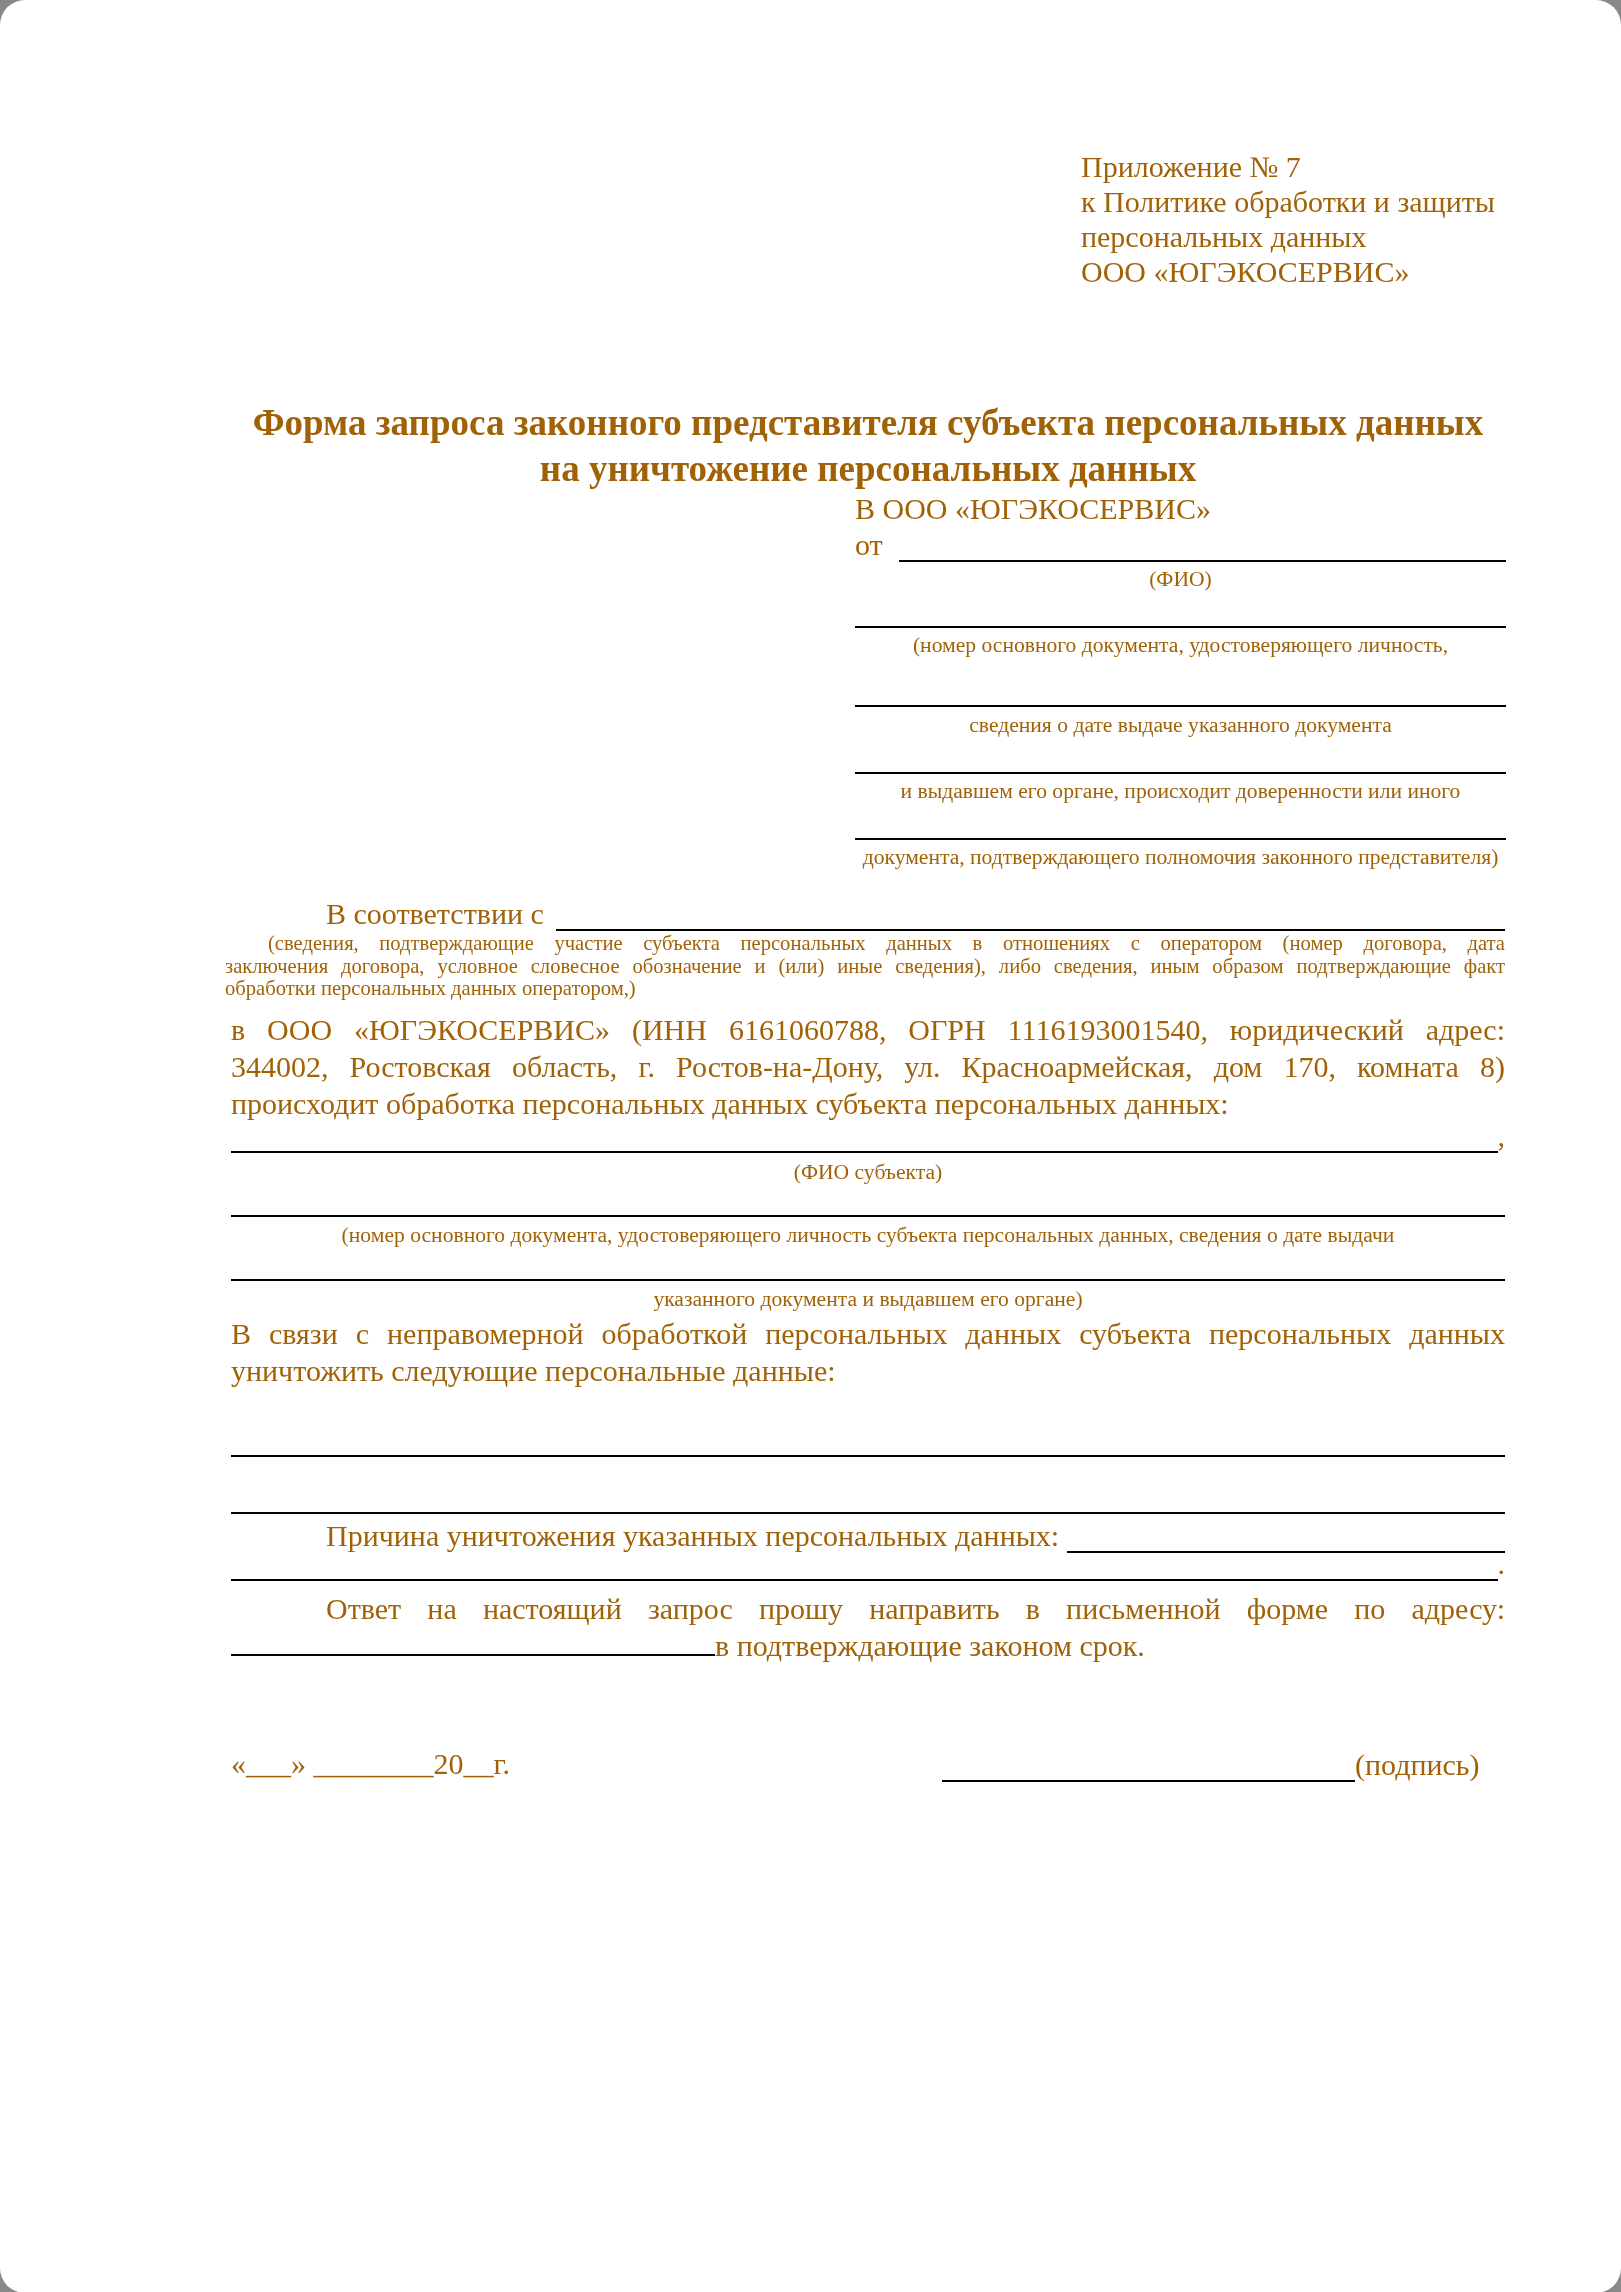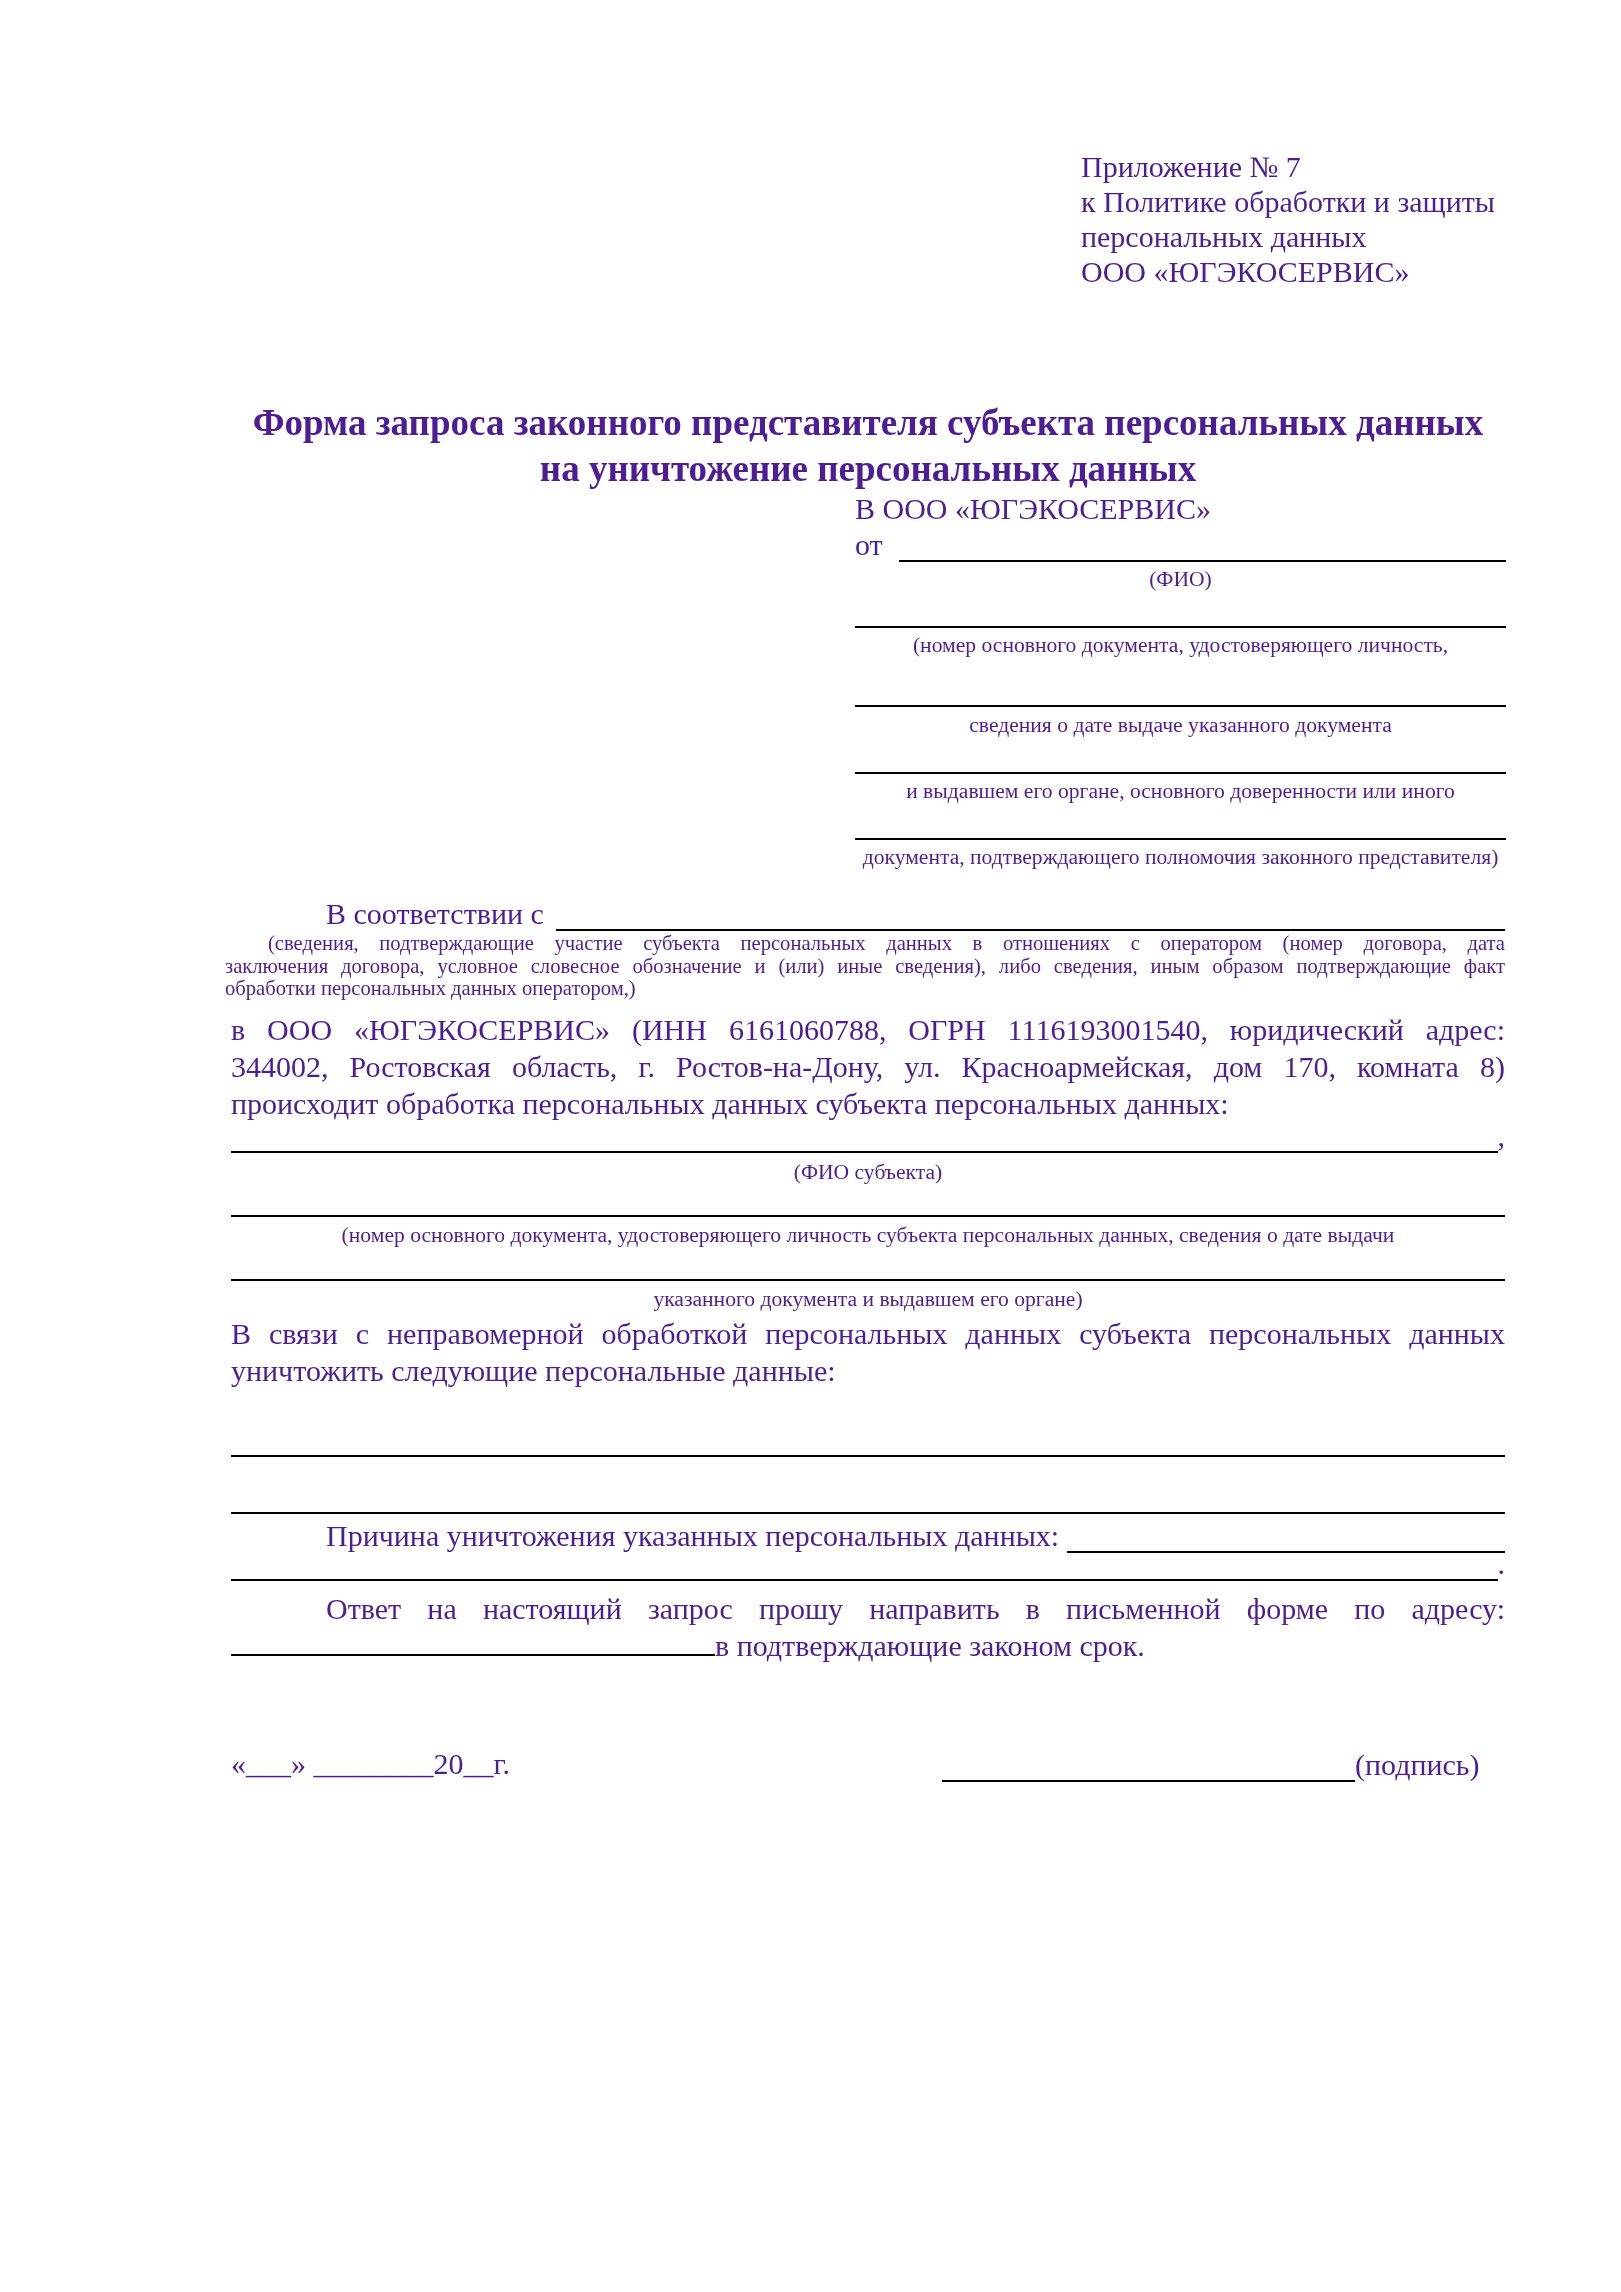--- a/index.html
+++ b/index.html
@@ -1,23 +1,24 @@
 <!DOCTYPE html>
 <html><head>
 <meta charset="utf-8">
 <style>
   html,body{margin:0;padding:0;background:#888;}
   .page{
     position:relative;
     width:1621px;height:2293px;
     margin:0 auto;
     background:#ffffff;
-    color:#4c1d95;
+    color:#a16207;
     font-family:"Liberation Serif","DejaVu Serif",serif;
     overflow:hidden;
+    border-radius:25px;
   }
   .abs{position:absolute;}
   .body-fs{font-size:30px;}
   .cap-fs{font-size:21.6px;}
   .fine-fs{font-size:20.6px;}
   .center{text-align:center;}
   .row{display:flex;align-items:flex-end;}
   .fill{flex:1;border-bottom:2.9px solid #000;height:0;}
   .uline{border-bottom:2.9px solid #000;}
   .blank-inline{display:inline-block;height:0;border-bottom:2.9px solid #000;vertical-align:baseline;}
@@ -52,21 +53,21 @@
   </div>
   <div class="abs cap-fs center" style="left:855px;top:567px;width:651px;">(ФИО)</div>
 
   <div class="abs uline" style="left:855px;top:598px;width:651px;height:28px;"></div>
   <div class="abs cap-fs center" style="left:855px;top:633px;width:651px;">(номер основного документа, удостоверяющего личность,</div>
 
   <div class="abs uline" style="left:855px;top:677px;width:651px;height:28px;"></div>
   <div class="abs cap-fs center" style="left:855px;top:713px;width:651px;">сведения о дате выдаче указанного документа</div>
 
   <div class="abs uline" style="left:855px;top:744px;width:651px;height:28px;"></div>
-  <div class="abs cap-fs center" style="left:855px;top:779px;width:651px;">и выдавшем его органе, основного доверенности или иного</div>
+  <div class="abs cap-fs center" style="left:855px;top:779px;width:651px;">и выдавшем его органе, происходит доверенности или иного</div>
 
   <div class="abs uline" style="left:855px;top:810px;width:651px;height:28px;"></div>
   <div class="abs cap-fs center" style="left:855px;top:845px;width:651px;">документа, подтверждающего полномочия законного представителя)</div>
 
   <div class="abs row body-fs" style="left:231px;top:896px;width:1274px;height:35px;">
     <span style="margin-left:95px;">В соответствии с</span>
     <span class="fill" style="margin-left:11.8px;"></span>
   </div>
 
   <div class="abs fine fine-fs" style="left:225px;top:932px;width:1280px;">

